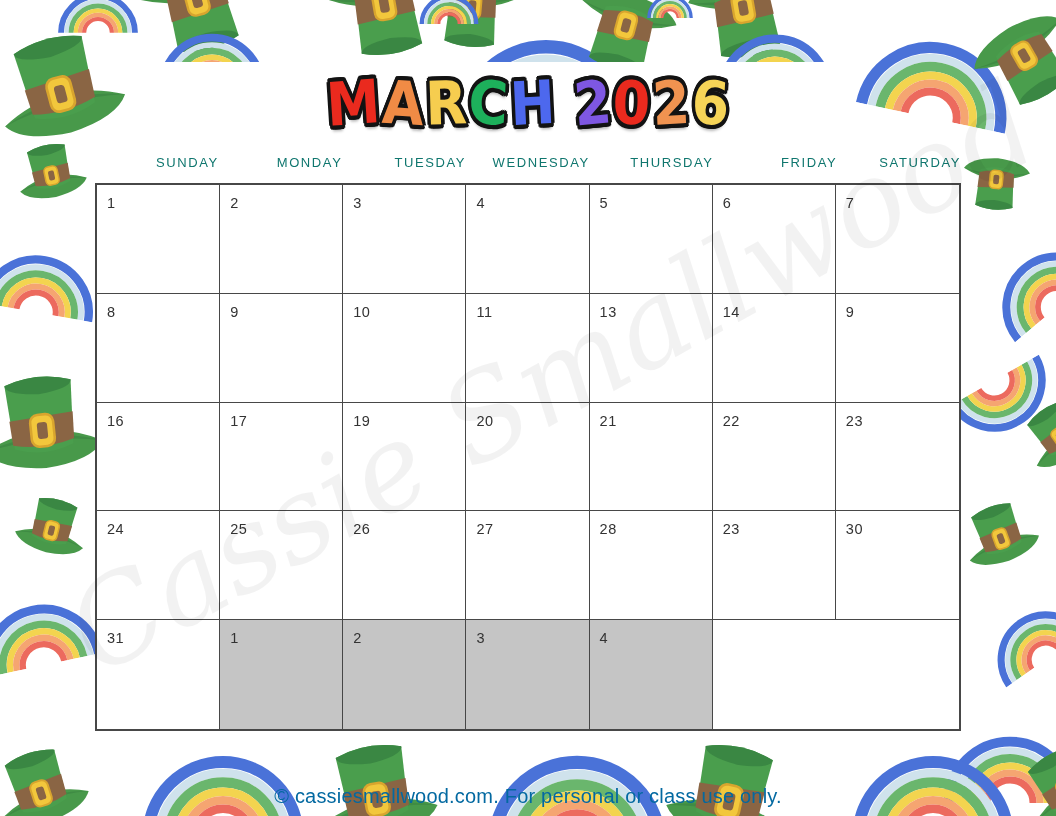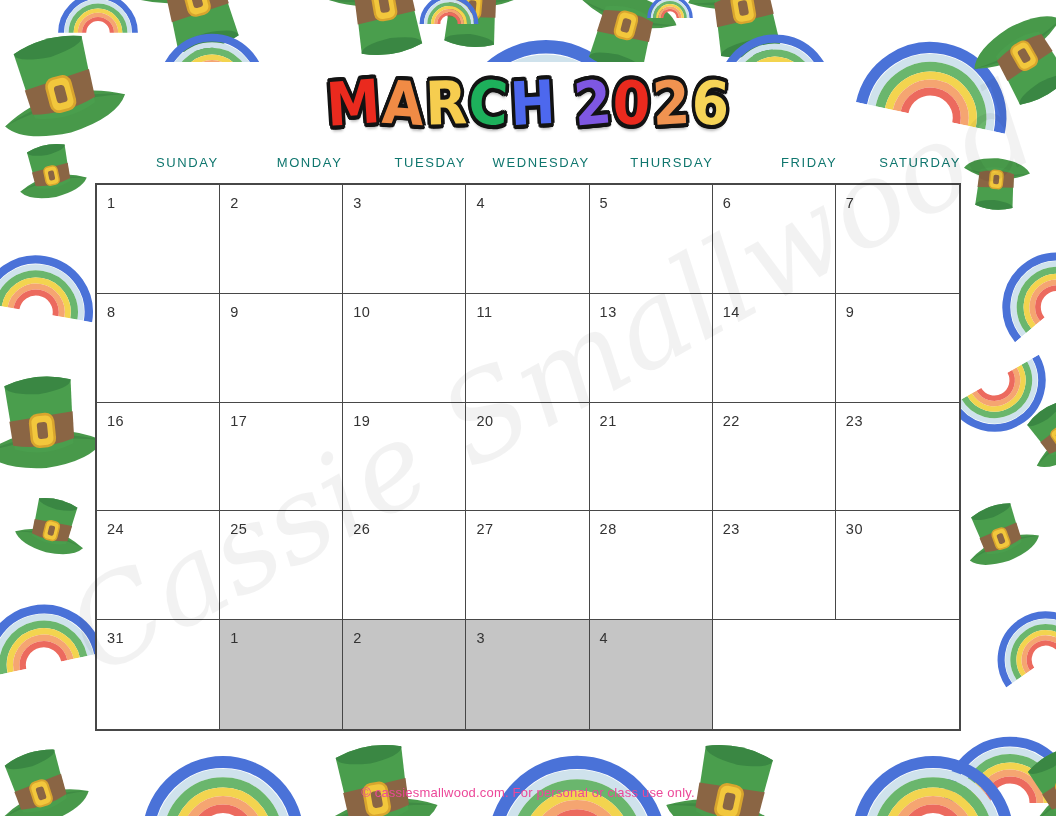--- a/index.html
+++ b/index.html
@@ -45,21 +45,21 @@
   .dnum{display:inline-block;margin:10px 0 0 10px;font-size:14.5px;color:#333;letter-spacing:.5px;}
   
   .watermark{
     position:absolute;left:15px;top:330px;width:1000px;text-align:center;z-index:5;
     transform:rotate(-29deg);font-family:"DejaVu Serif",serif;font-style:italic;
     font-size:118px;white-space:nowrap;color:rgba(0,0,0,0.05);pointer-events:none;
   }
   
   .footer{
     position:absolute;left:0;top:785px;width:1056px;text-align:center;z-index:6;
-    font-size:13px;color:#ec4899;letter-spacing:.2px;
+    font-size:20px;color:#0369a1;letter-spacing:.2px;
   }
 </style>
 </head>
 <body>
 
 <svg width="0" height="0" style="position:absolute" aria-hidden="true">
   <defs>
     <g id="hat-shape">
       <path d="M4 66 Q26 54 50 54 Q74 54 96 66 Q86 81 50 83 Q14 81 4 66 Z" fill="#48994a"></path>
       <path d="M4 66 Q26 58 50 58 Q74 58 96 66 Q74 61 50 61 Q26 61 4 66 Z" fill="#3a8440" opacity="0.65"></path>

